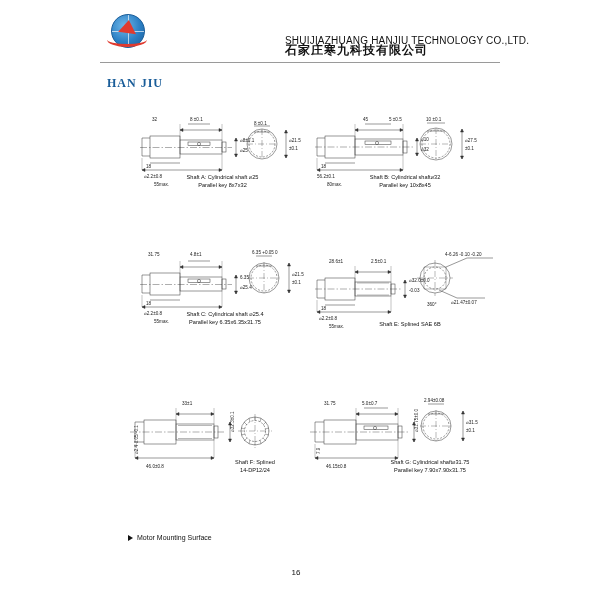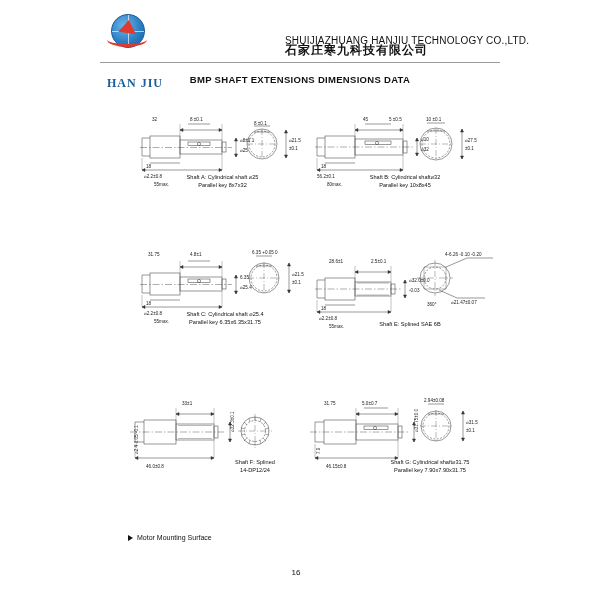--- a/index.html
+++ b/index.html
@@ -197,21 +197,20 @@
       <div class="logo-globe"></div>
       <div class="logo-swoosh"></div>
       <div class="logo-star"></div>
       <div class="logo-text">HAN JIU</div>
     </div>
     <div class="company-cn">石家庄寒九科技有限公司</div>
     <div class="company-en">SHUIJIAZHUANG HANJIU TECHNOLOGY CO.,LTD.</div>
   </div>
   <div class="header-rule"></div>
 
-  <div class="doc-title">BMP SHAFT EXTENSIONS DIMENSIONS DATA</div>
 
   <div class="dwg" style="left:140px; top:108px;">
     <svg width="170" height="80" viewBox="0 0 170 80">
       <g stroke="#333" stroke-width="0.5" fill="none">
 
         <rect x="10" y="28" width="30" height="22"></rect>
         <path d="M10 30 L2 30 L2 48 L10 48"></path>
 
         <rect x="40" y="32" width="42" height="14"></rect>
         <rect x="48" y="34" width="22" height="3.5"></rect>

